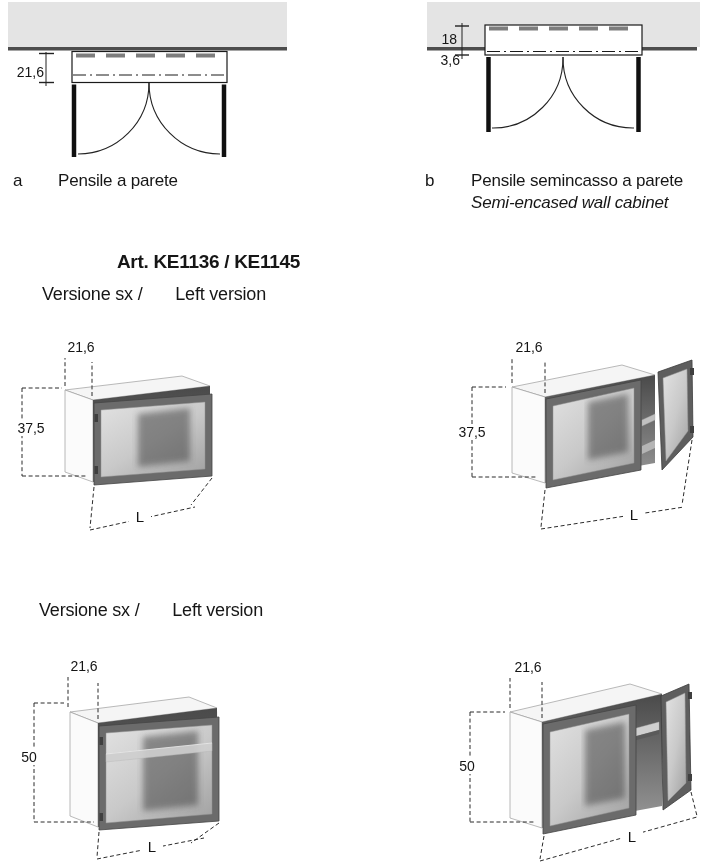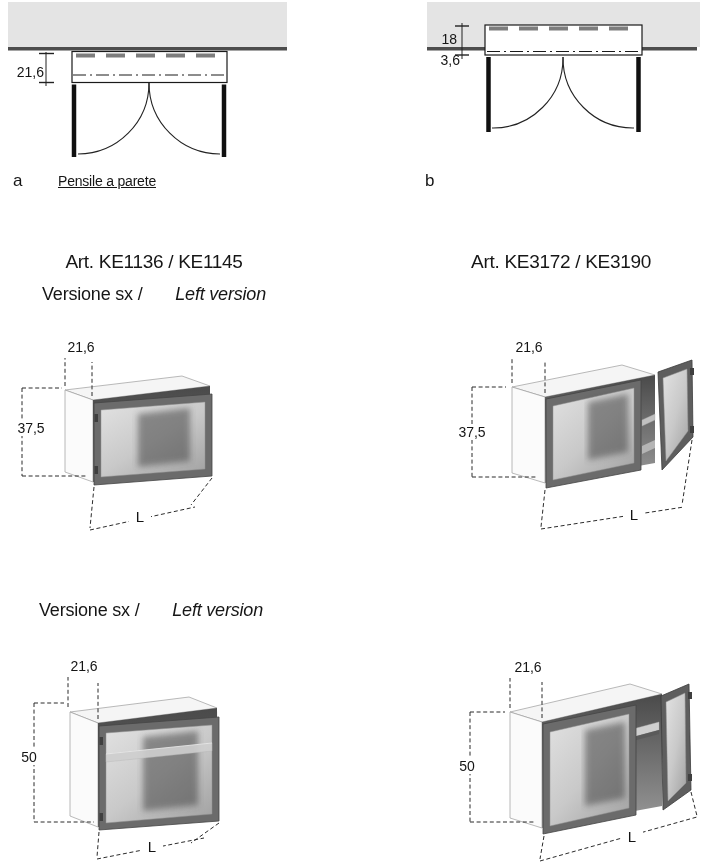--- a/index.html
+++ b/index.html
@@ -3,26 +3,26 @@
 <meta charset="utf-8">
 <style>
   html,body{margin:0;padding:0;background:#ffffff;}
   .sheet{
     position:relative;width:707px;height:866px;background:#fff;overflow:hidden;
     font-family:"Liberation Sans","DejaVu Sans",sans-serif;color:#161616;
   }
   .abs{position:absolute;}
   
   .cap-letter{position:absolute;font-size:17px;letter-spacing:-0.2px;}
-  .cap-titles{position:absolute;font-size:14px;line-height:22px;letter-spacing:-0.2px;text-decoration:underline;}
+  .cap-titles{position:absolute;font-size:17px;line-height:22px;letter-spacing:-0.2px;}
   .cap-titles .it{font-style:italic;}
   
-  .art{position:absolute;width:292px;text-align:center;font-size:19px;letter-spacing:-0.3px;white-space:nowrap;}
+  .art{position:absolute;width:292px;text-align:right;font-size:19px;letter-spacing:-0.3px;white-space:nowrap;font-weight:bold;}
   .ver{position:absolute;width:292px;text-align:center;font-size:18px;letter-spacing:-0.2px;white-space:nowrap;}
-  .ver .it{font-style:italic;margin-left:28px;}
+  .ver .it{margin-left:28px;}
   
   .wall{fill:var(--wall_fill,#e4e4e4);}
   .walledge{fill:var(--wall_edge,#4d4d4d);}
   .plan-box{fill:#ffffff;stroke:var(--line,#1a1a1a);stroke-width:1.2;}
   .rail{stroke:#7d7d7d;stroke-width:4;stroke-dasharray:19 11;fill:none;}
   .dashdot{stroke:var(--line,#1a1a1a);stroke-width:1;stroke-dasharray:13 4 2 4;fill:none;}
   .doorline{stroke:#101010;stroke-width:4.5;}
   .arc{stroke:#222;stroke-width:1.1;fill:none;}
   .dimline{stroke:#222;stroke-width:1;fill:none;}
   .tick{stroke:#222;stroke-width:1.4;}
@@ -83,27 +83,30 @@
       <text class="dim-label" x="42" y="42" text-anchor="end">18</text>
       <text class="dim-label" x="45" y="63" text-anchor="end">3,6</text>
     </g>
   </svg>
 
   <span class="cap-letter" style="left:13px;top:171px">a</span>
   <div class="cap-titles" style="left:58px;top:170px">
     <div>Pensile a parete</div>
   </div>
   <span class="cap-letter" style="left:425px;top:171px">b</span>
+  <div class="cap-titles" style="left:471px;top:170px">
+    <div>Pensile semincasso a parete</div>
+    <div class="it">Semi-encased wall cabinet</div>
+  </div>
 
   <div class="art" style="left:8px;top:251px">Art. KE1136 / KE1145</div>
   <div class="ver" style="left:8px;top:284px">
     <span>Versione sx /</span>
     <span class="it">Left version</span>
   </div>
-  <div class="art" style="left:415px;top:251px">Art. KE3172 / KE3190</div>
 
   <svg class="abs" style="left:8px;top:326px" width="235" height="218" viewBox="0 0 235 218">
     <defs>
       <linearGradient id="g1" x1="0" y1="0" x2="0.85" y2="1">
         <stop offset="0" style="stop-color:var(--glass_light,#e2e2e2)"></stop>
         <stop offset="0.55" style="stop-color:var(--glass_mid,#c9c9c9)"></stop>
         <stop offset="1" style="stop-color:var(--glass_dark,#a6a6a6)"></stop>
       </linearGradient>
       <linearGradient id="i1" x1="0" y1="0" x2="0" y2="1">
         <stop offset="0" style="stop-color:var(--interior_dark,#4a4a4a)"></stop>

